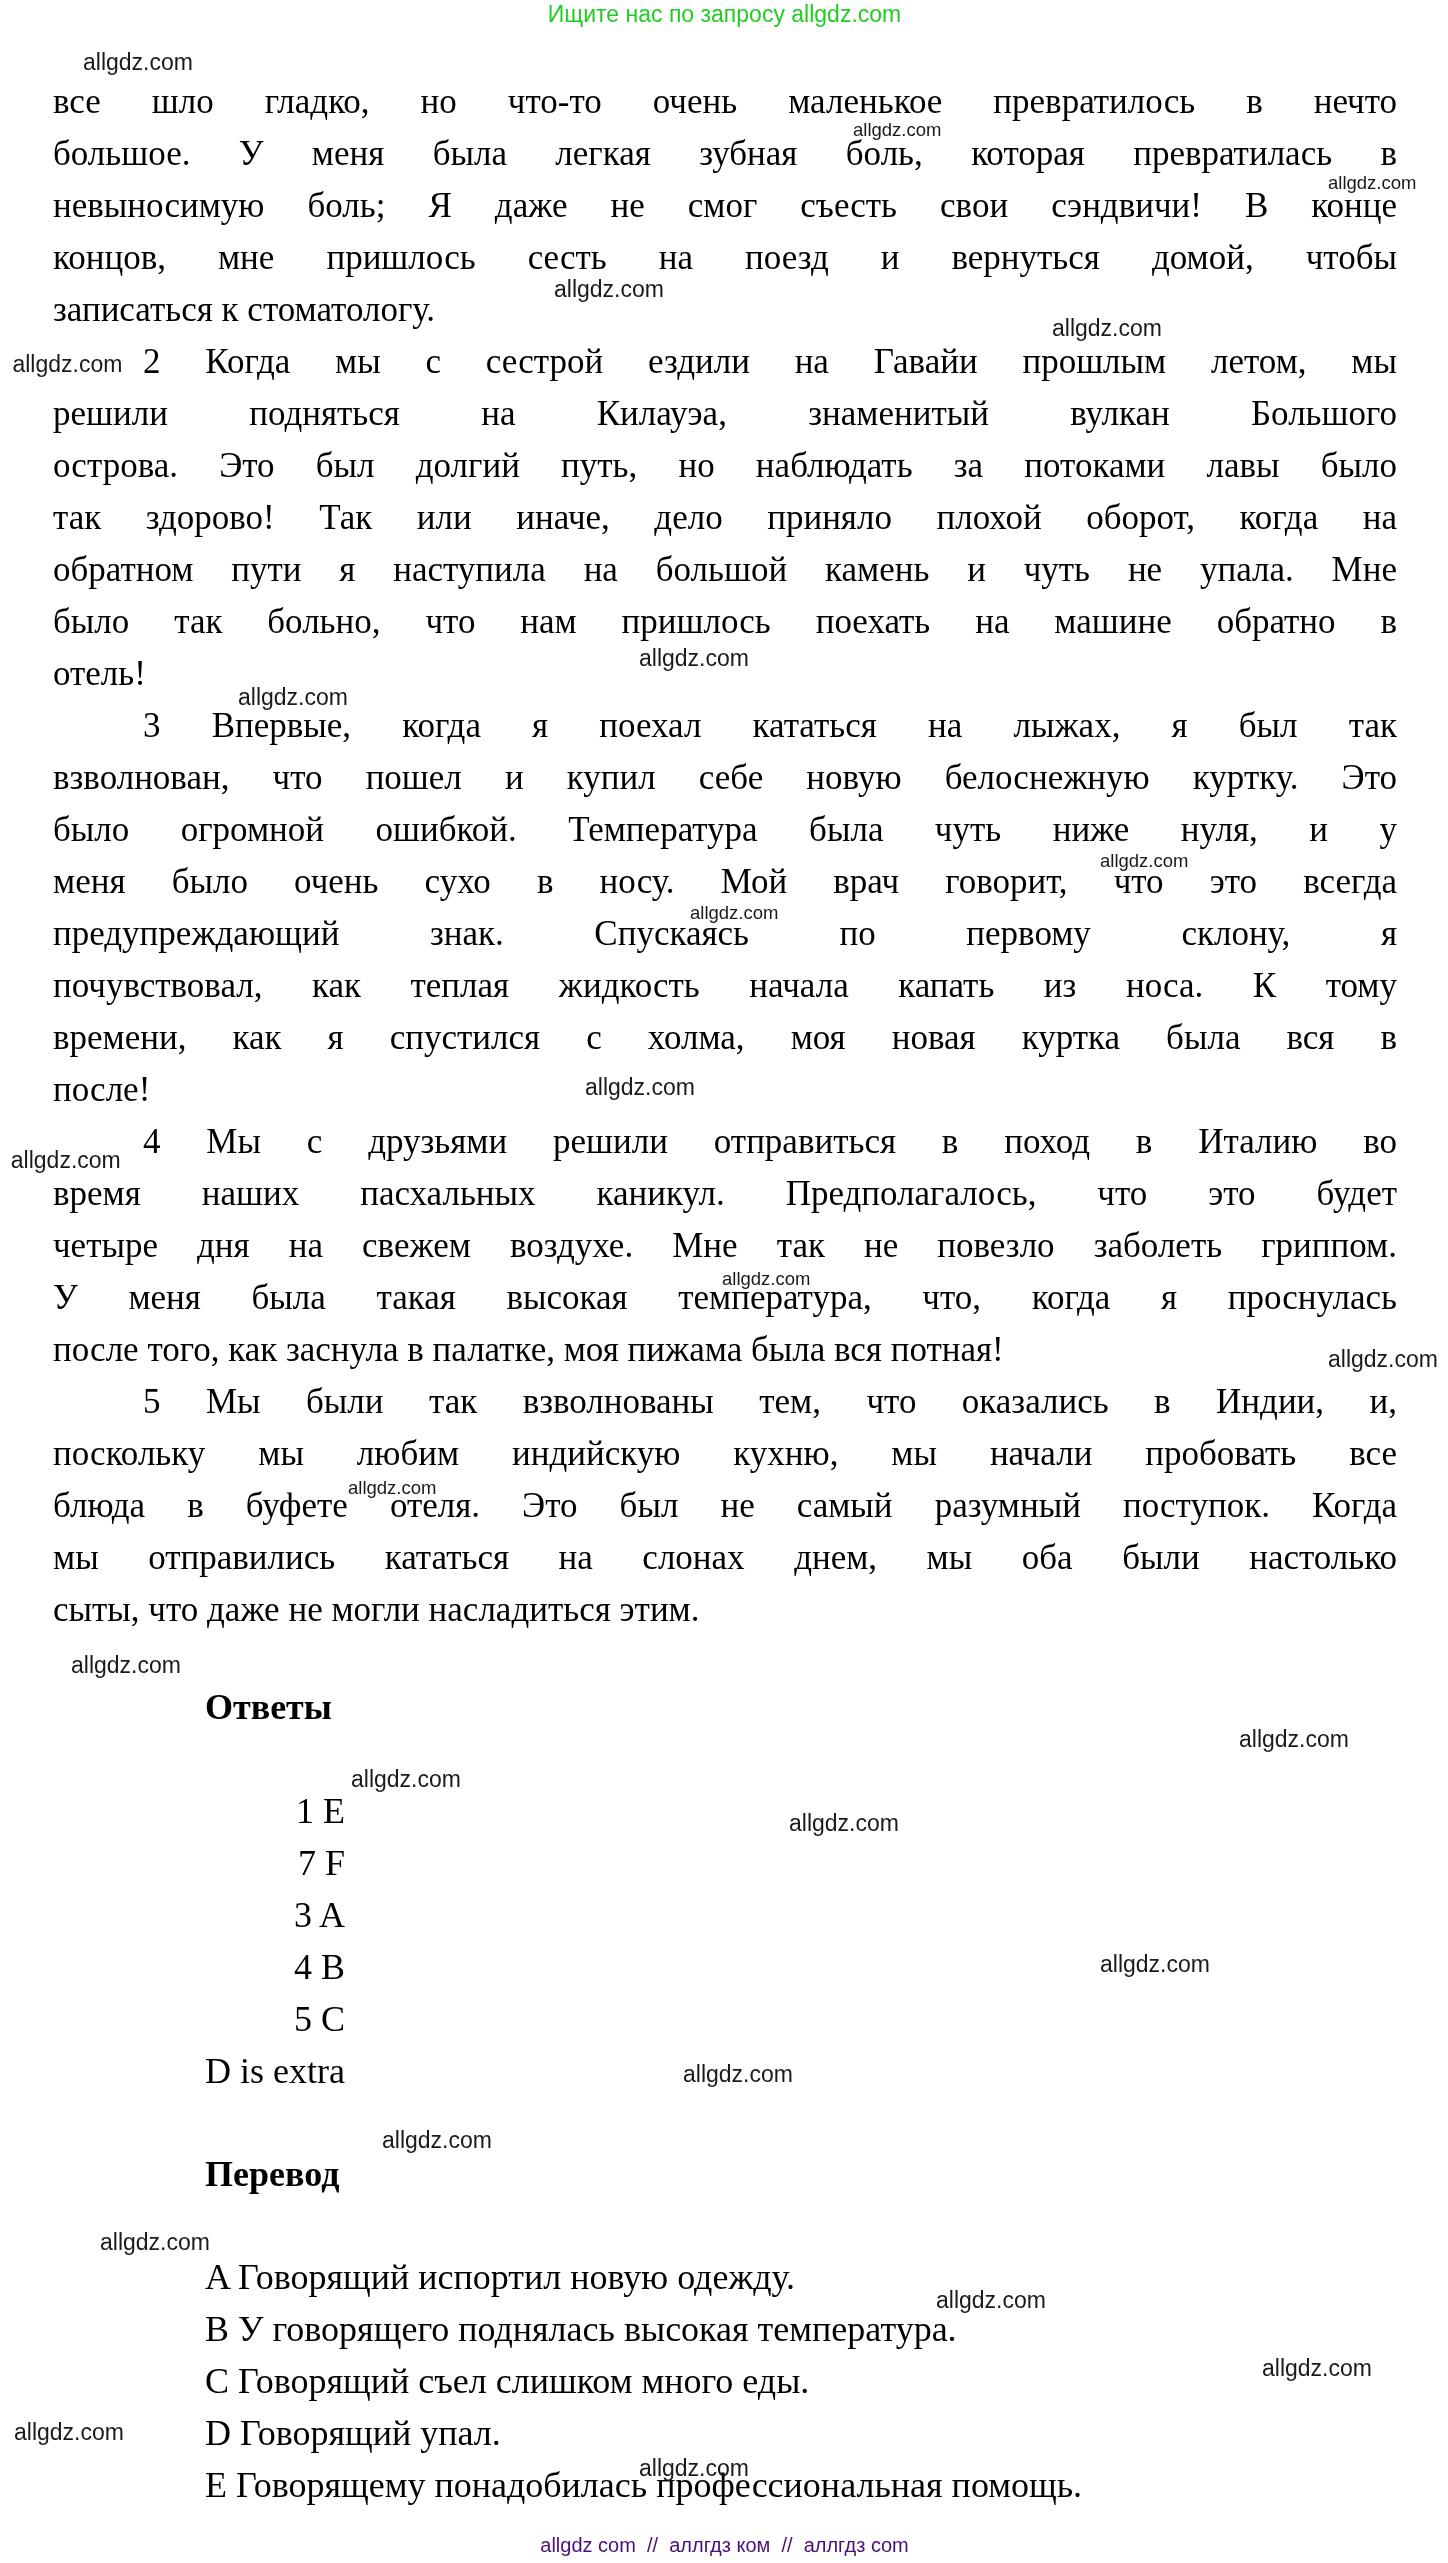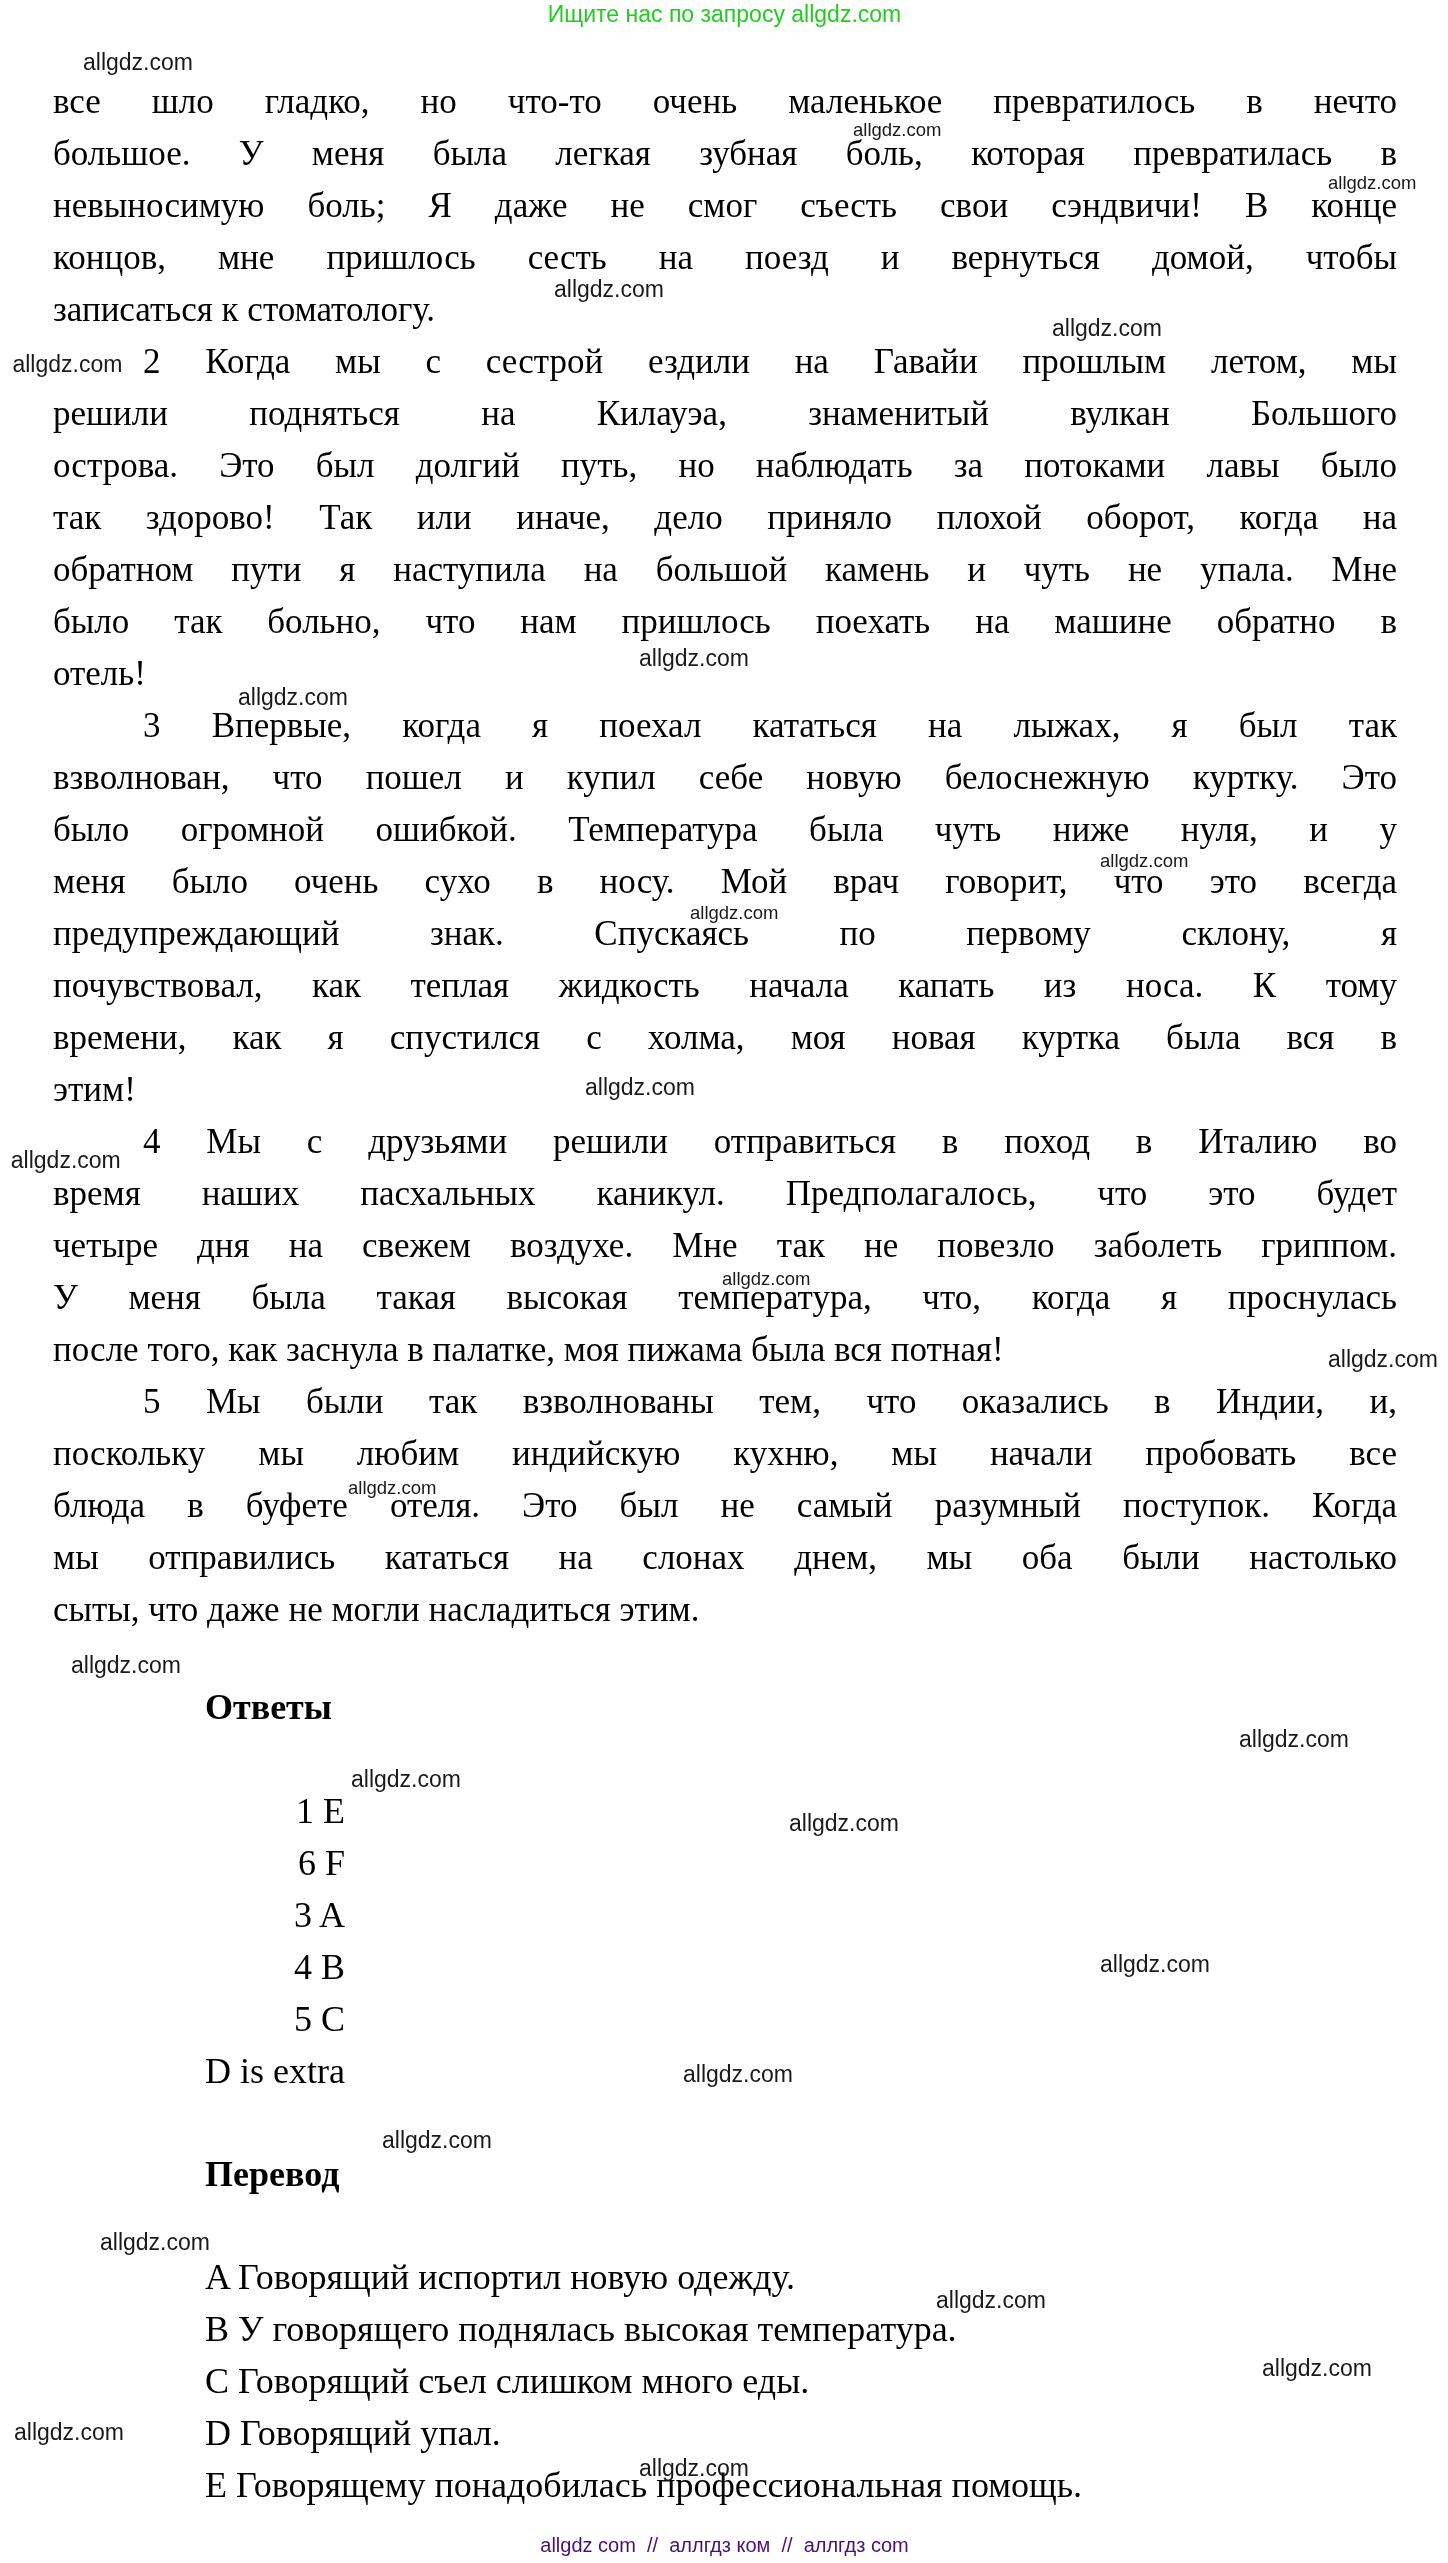--- a/index.html
+++ b/index.html
@@ -67,21 +67,21 @@
   </div>
 
   <div>
     <span class="line indent">3 Впервые, когда я поехал кататься на лыжах, я был так</span>
     <span class="line">взволнован, что пошел и купил себе новую белоснежную куртку. Это</span>
     <span class="line">было огромной ошибкой. Температура была чуть ниже нуля, и у</span>
     <span class="line">меня было очень сухо в носу. Мой врач говорит, что это всегда</span>
     <span class="line">предупреждающий знак. Спускаясь по первому склону, я</span>
     <span class="line">почувствовал, как теплая жидкость начала капать из носа. К тому</span>
     <span class="line">времени, как я спустился с холма, моя новая куртка была вся в</span>
-    <span class="line last">этим!</span>
+    <span class="line last">после!</span>
   </div>
 
   <div>
     <span class="line indent">4 Мы с друзьями решили отправиться в поход в Италию во</span>
     <span class="line">время наших пасхальных каникул. Предполагалось, что это будет</span>
     <span class="line">четыре дня на свежем воздухе. Мне так не повезло заболеть гриппом.</span>
     <span class="line">У меня была такая высокая температура, что, когда я проснулась</span>
     <span class="line last">после того, как заснула в палатке, моя пижама была вся потная!</span>
   </div>
 
@@ -92,21 +92,21 @@
     <span class="line">мы отправились кататься на слонах днем, мы оба были настолько</span>
     <span class="line last">сыты, что даже не могли насладиться этим.</span>
   </div>
 </div>
 
 <div class="section" style="top:1681px;">
   <span class="section-title">Ответы</span>
 </div>
 <div class="section" style="top:1785px;text-align:right;">
   <span class="row">1 E</span>
-  <span class="row">6 F</span>
+  <span class="row">7 F</span>
   <span class="row">3 A</span>
   <span class="row">4 B</span>
   <span class="row">5 C</span>
   <span class="row">D is extra</span>
 </div>
 
 <div class="section" style="top:2148px;">
   <span class="section-title">Перевод</span>
 </div>
 <div class="section" style="top:2251px;">

